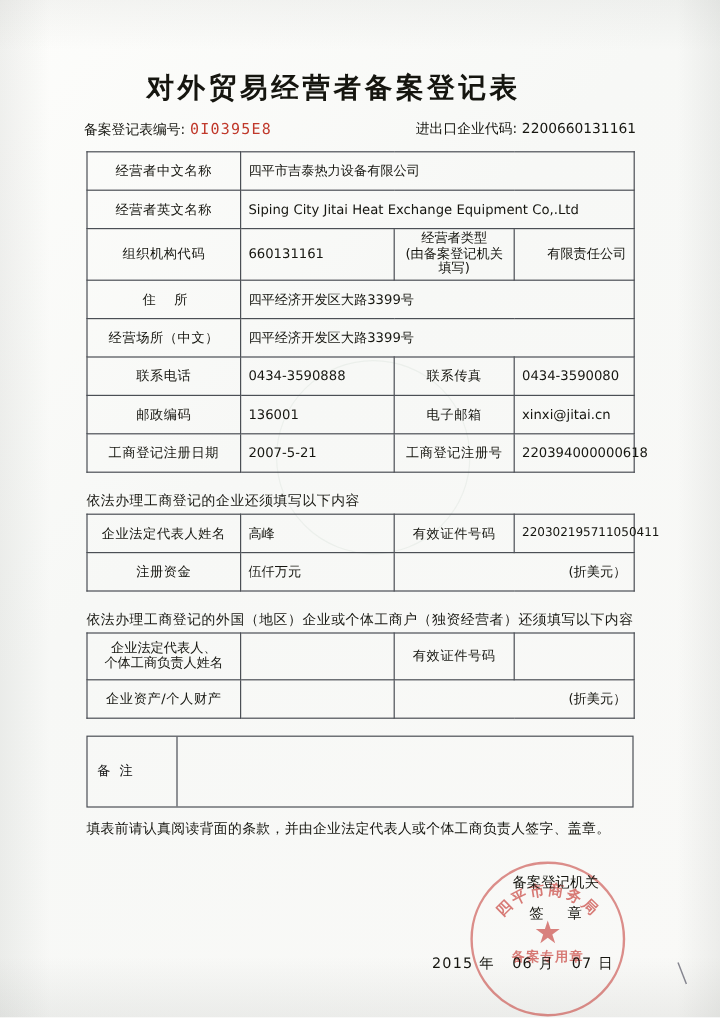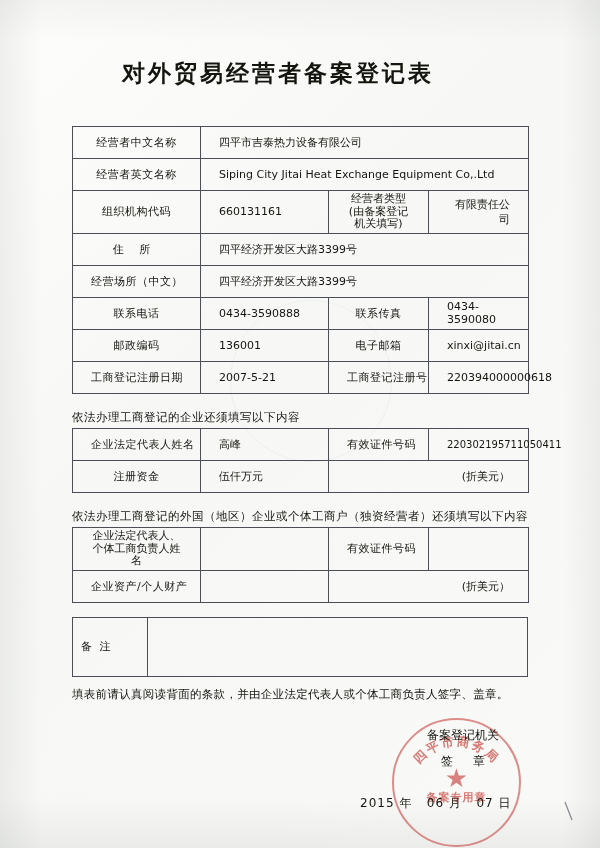--- a/index.html
+++ b/index.html
@@ -77,21 +77,21 @@
   }
   table.form {
     border-collapse: collapse;
     width: 456px;
     table-layout: fixed;
   }
   table.form td {
     border: 1px solid #4b4f55;
     height: 27px;
     font-size: 11px;
-    padding: 2px 18px;
+    padding: 2px 6px;
     vertical-align: middle;
     color: #15150f;
   }
   td.label {
     text-align: center;
     white-space: nowrap;
     font-size: 11px;
     letter-spacing: 0.5px;
   }
   td.label.wide-space {
@@ -244,20 +244,30 @@
 </style>
 </head>
 <body>
 
 <div class="page">
 
   <div class="watermark"></div>
 
   <div class="title">对外贸易经营者备案登记表</div>
 
+  <div class="meta-row">
+    <div class="meta-left">
+      <span>备案登记表编号:</span>
+      <span class="meta-value-red">0I0395E8</span>
+    </div>
+    <div class="meta-right">
+      <span>进出口企业代码:</span>
+      <span class="meta-value">2200660131161</span>
+    </div>
+  </div>
 
   <div class="table-wrap">
 
     <table class="form">
       <colgroup>
         <col style="width:128px">
         <col style="width:128px">
         <col style="width:100px">
         <col style="width:100px">
       </colgroup>

